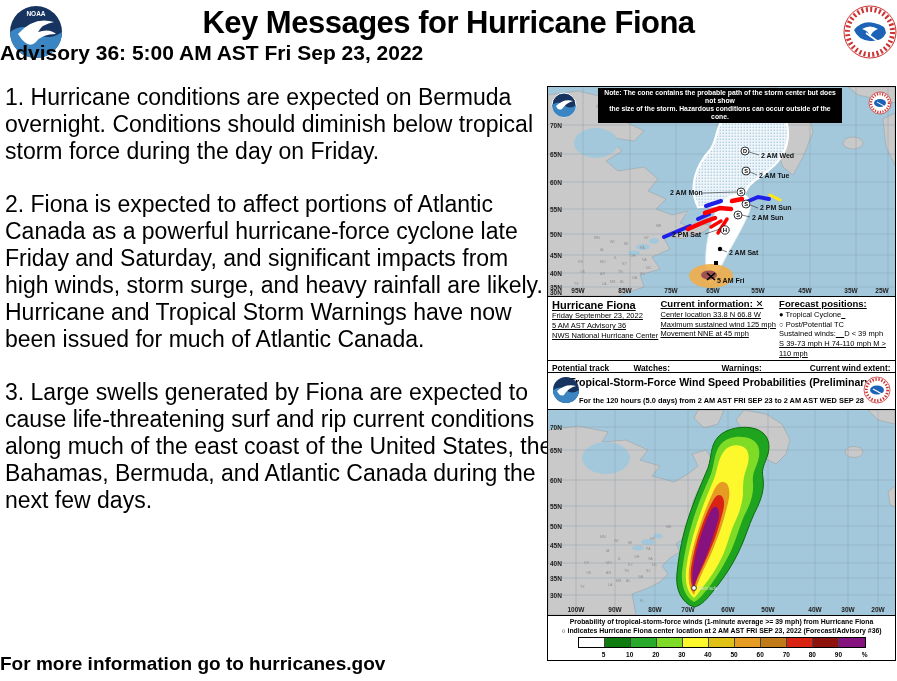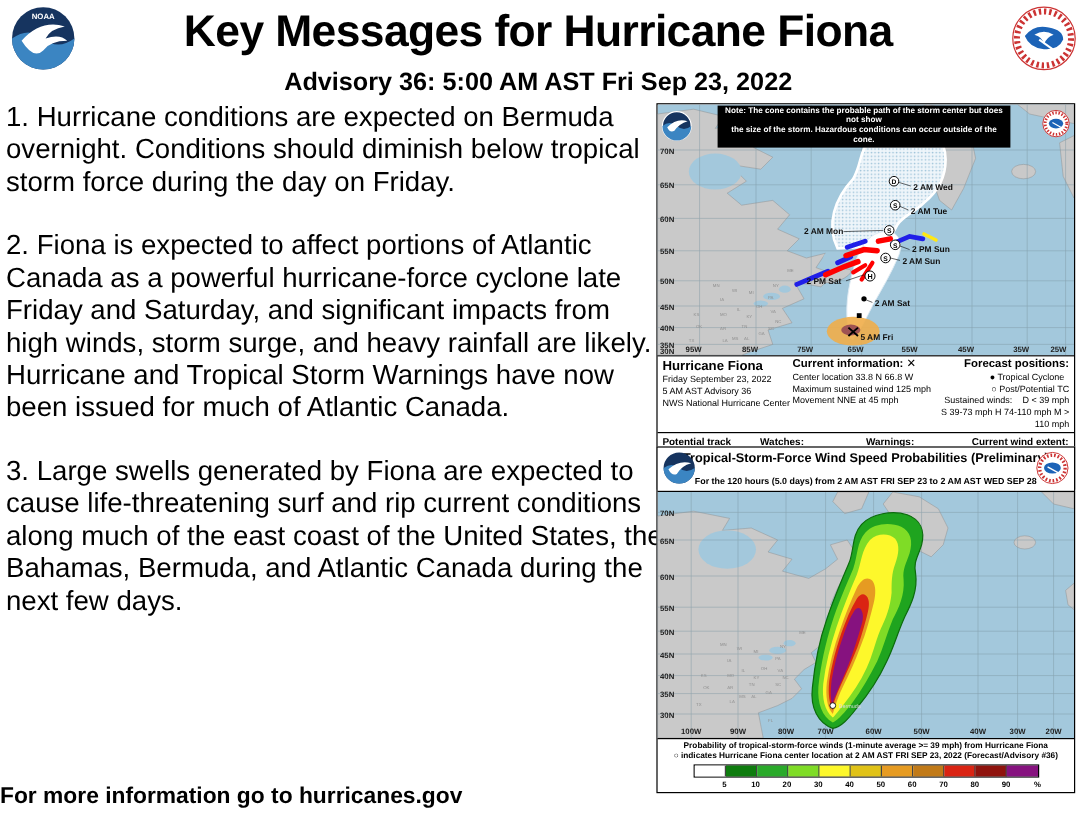--- a/index.html
+++ b/index.html
@@ -1,39 +1,39 @@
 <!DOCTYPE html>
 <html><head>
 <meta charset="utf-8">
 <style>
   html,body{margin:0;padding:0;background:#fff;}
   .page{position:relative;width:897px;height:681px;background:#fff;overflow:hidden;
         font-family:"Liberation Sans","DejaVu Sans",sans-serif;color:#000;}
   
   .page-title{position:absolute;top:5px;left:0;right:0;text-align:center;
-              font-size:37px;font-weight:bold;letter-spacing:-.5px;}
-  .page-subtitle{position:absolute;top:57px;left:0;right:0;text-align:center;
+              font-size:31px;font-weight:bold;letter-spacing:-.5px;}
+  .page-subtitle{position:absolute;top:41px;left:0;right:0;text-align:left;
               font-size:21px;font-weight:bold;}
   .hdr-logo{position:absolute;top:2px;width:56px;height:60px;}
   .hdr-logo.noaa{left:8px;} .hdr-logo.nws{left:842px;}
   
   .messages{position:absolute;left:5px;top:84px;width:549px;font-size:23px;line-height:27px;}
   .messages p{margin:0 0 26px 0;}
   
   .maps{position:absolute;left:547px;top:86px;width:349px;}
   .map-box{position:absolute;left:0;width:349px;border:1px solid #000;background:#fff;box-sizing:border-box;}
   .track-box{top:0;}
   .prob-box{top:286px;}
   .map-box svg{display:block;}
   .note-bar{position:absolute;left:50px;top:1px;width:240px;background:#000;color:#fff;
             font-size:6.8px;font-weight:bold;text-align:center;line-height:1.2;padding:1px 2px;}
   
-  .info-box{border-top:1px solid #000;font-size:7.5px;line-height:1.3;}
+  .info-box{border-top:1px solid #000;font-size:7.5px;line-height:1.3;text-decoration:underline;}
   .info-r1{display:flex;padding:2px 4px 1px 4px;}
-  .info-c1{width:32%;} .info-c2{width:35%;} .info-c3{width:33%;text-align:right;}
+  .info-c1{width:32%;} .info-c2{width:35%;} .info-c3{width:33%;}
   .storm-name{font-size:11px;font-weight:bold;line-height:1.1;}
   .info-title{font-size:9.5px;font-weight:bold;line-height:1.15;}
   .fp-row span{display:inline-block;}
   .info-r2{border-top:1px solid #000;display:flex;padding:2px 4px 3px 4px;}
   .lgd{margin-right:7px;}
   .lgd-title{font-size:8.3px;font-weight:bold;}
   .lgd-items{display:flex;align-items:center;font-size:6.8px;margin-top:2px;}
   .swatch{display:inline-block;width:11px;height:7px;border:.5px solid #888;margin:0 2px 0 4px;}
   .cone-ico{width:16px;height:9px;margin-right:2px;}
   

